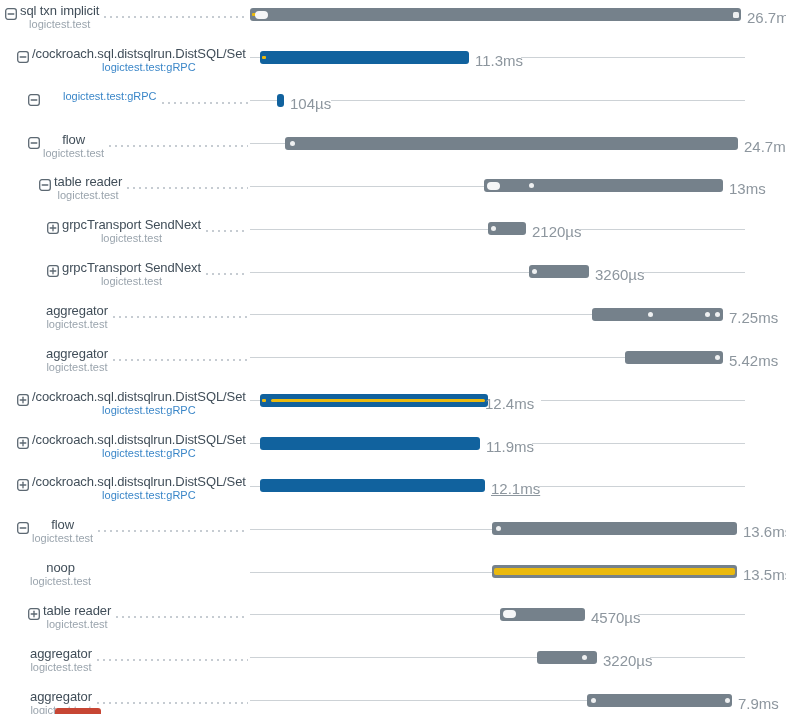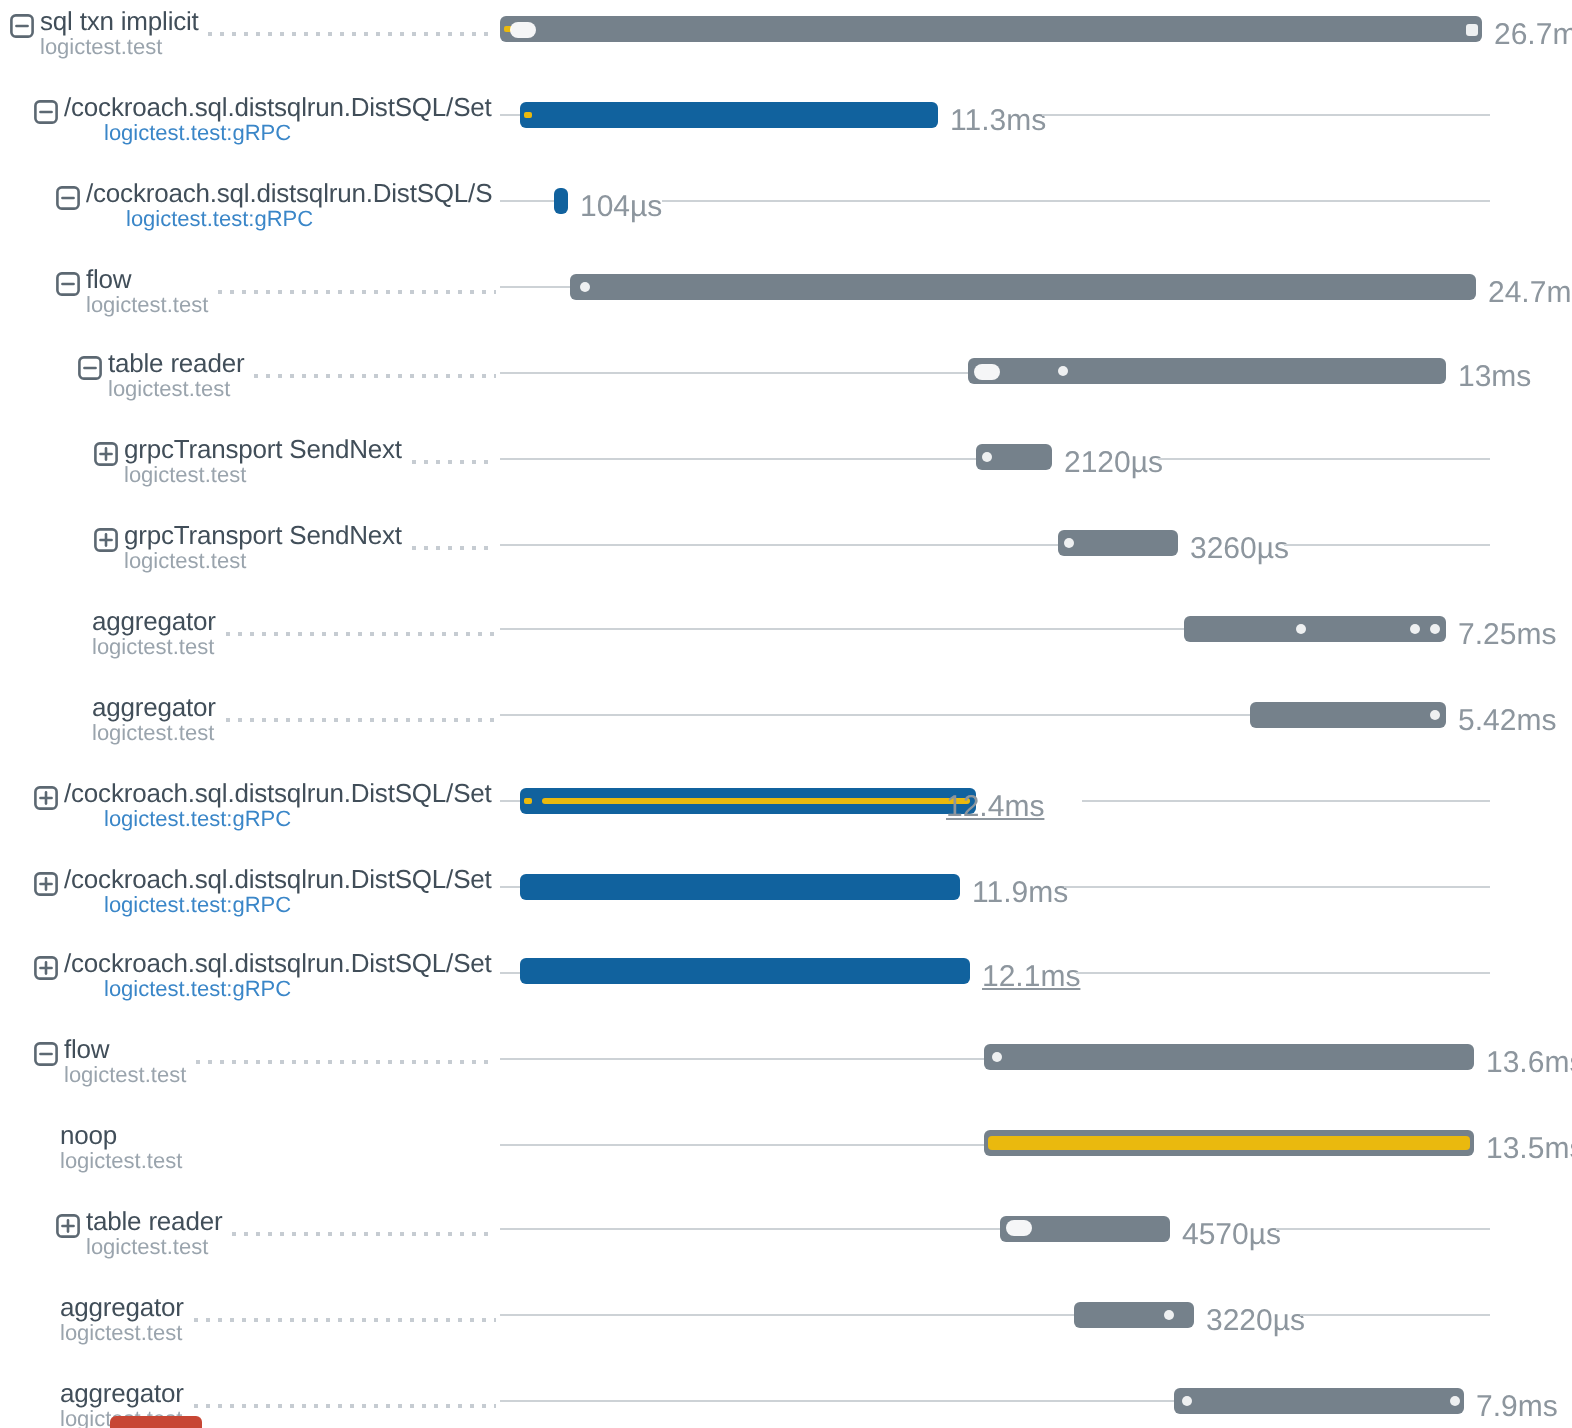--- a/index.html
+++ b/index.html
@@ -1,18 +1,18 @@
 <!DOCTYPE html>
 <html><head>
 <meta charset="utf-8">
 <style>
   html,body{margin:0;padding:0;background:#ffffff;}
   body{width:786px;height:714px;overflow:hidden;position:relative;
        font-family:"Liberation Sans","DejaVu Sans",sans-serif;}
-  #trace{position:absolute;inset:0;}
+  #trace{position:absolute;inset:0;text-align:center;}
   .row{position:absolute;left:0;width:786px;height:43px;}
   .labelarea{position:absolute;top:1px;left:0;width:250px;height:30px;
              display:flex;align-items:flex-start;overflow:hidden;box-sizing:border-box;}
   .toggle{flex:0 0 auto;width:12px;height:12px;margin-top:2px;margin-right:3px;cursor:pointer;}
   .toggle svg rect{fill:none;stroke:#5c6872;stroke-width:1.3;}
   .toggle svg line{stroke:#5c6872;stroke-width:1.3;stroke-linecap:round;}
   .toggle.minus svg line.v{display:none;}
   .texts{display:flex;flex-direction:column;white-space:nowrap;flex:0 0 auto;}
   .title{font-size:13px;line-height:14px;color:#414e59;letter-spacing:-0.1px;}
   .subtitle{font-size:11px;line-height:11px;margin-top:1px;}
@@ -87,21 +87,20 @@
     <div class="row" style="top: 88.7px;">
       <div class="labelarea" style="padding-left: 28px;">
         <span class="toggle minus">
           <svg width="12" height="12" viewBox="0 0 12 12">
             <rect x="0.7" y="0.7" width="10.6" height="10.6" rx="2.2"></rect>
             <line class="h" x1="3.2" y1="6" x2="8.8" y2="6"></line>
             <line class="v" x1="6" y1="3.2" x2="6" y2="8.8"></line>
           </svg>
         </span>
         <span class="texts">
-          <span class="title">/cockroach.sql.distsqlrun.DistSQL/S</span>
           <span class="subtitle blue">logictest.test:gRPC</span>
         </span>
         <span class="leader"></span>
       </div>
       <span class="leadline" style="left: 250px; width: 27px;"></span>
       <span class="bar blue" style="left: 277px; width: 7px;"></span>
       <span class="duration" style="left: 290px;">104µs</span>
       <span class="trailline" style="left: 331px; width: 414px;"></span>
     </div>
     <div class="row" style="top: 131.55px;">
@@ -240,21 +239,21 @@
           <span class="title">/cockroach.sql.distsqlrun.DistSQL/Set</span>
           <span class="subtitle blue">logictest.test:gRPC</span>
         </span>
         <span class="leader"></span>
       </div>
       <span class="leadline" style="left: 250px; width: 10px;"></span>
       <span class="bar blue" style="left: 260px; width: 228px;">
         <span class="tick" style="background: rgb(234, 185, 14);"></span>
         <span class="stripe-thin" style="background: rgb(234, 185, 14);"></span>
       </span>
-      <span class="duration" style="left: 473px; text-decoration: underline;">12.4ms</span>
+      <span class="duration" style="left: 485px;">12.4ms</span>
       <span class="trailline" style="left: 541px; width: 204px;"></span>
     </div>
     <div class="row" style="top: 431.5px;">
       <div class="labelarea" style="padding-left: 17px;">
         <span class="toggle plus">
           <svg width="12" height="12" viewBox="0 0 12 12">
             <rect x="0.7" y="0.7" width="10.6" height="10.6" rx="2.2"></rect>
             <line class="h" x1="3.2" y1="6" x2="8.8" y2="6"></line>
             <line class="v" x1="6" y1="3.2" x2="6" y2="8.8"></line>
           </svg>

